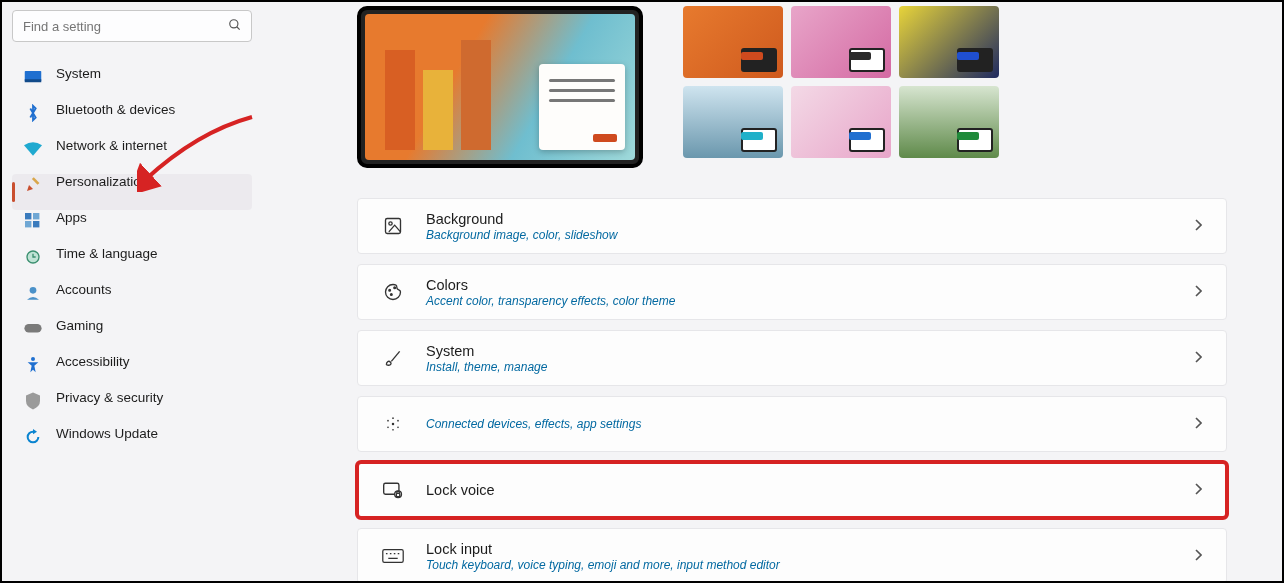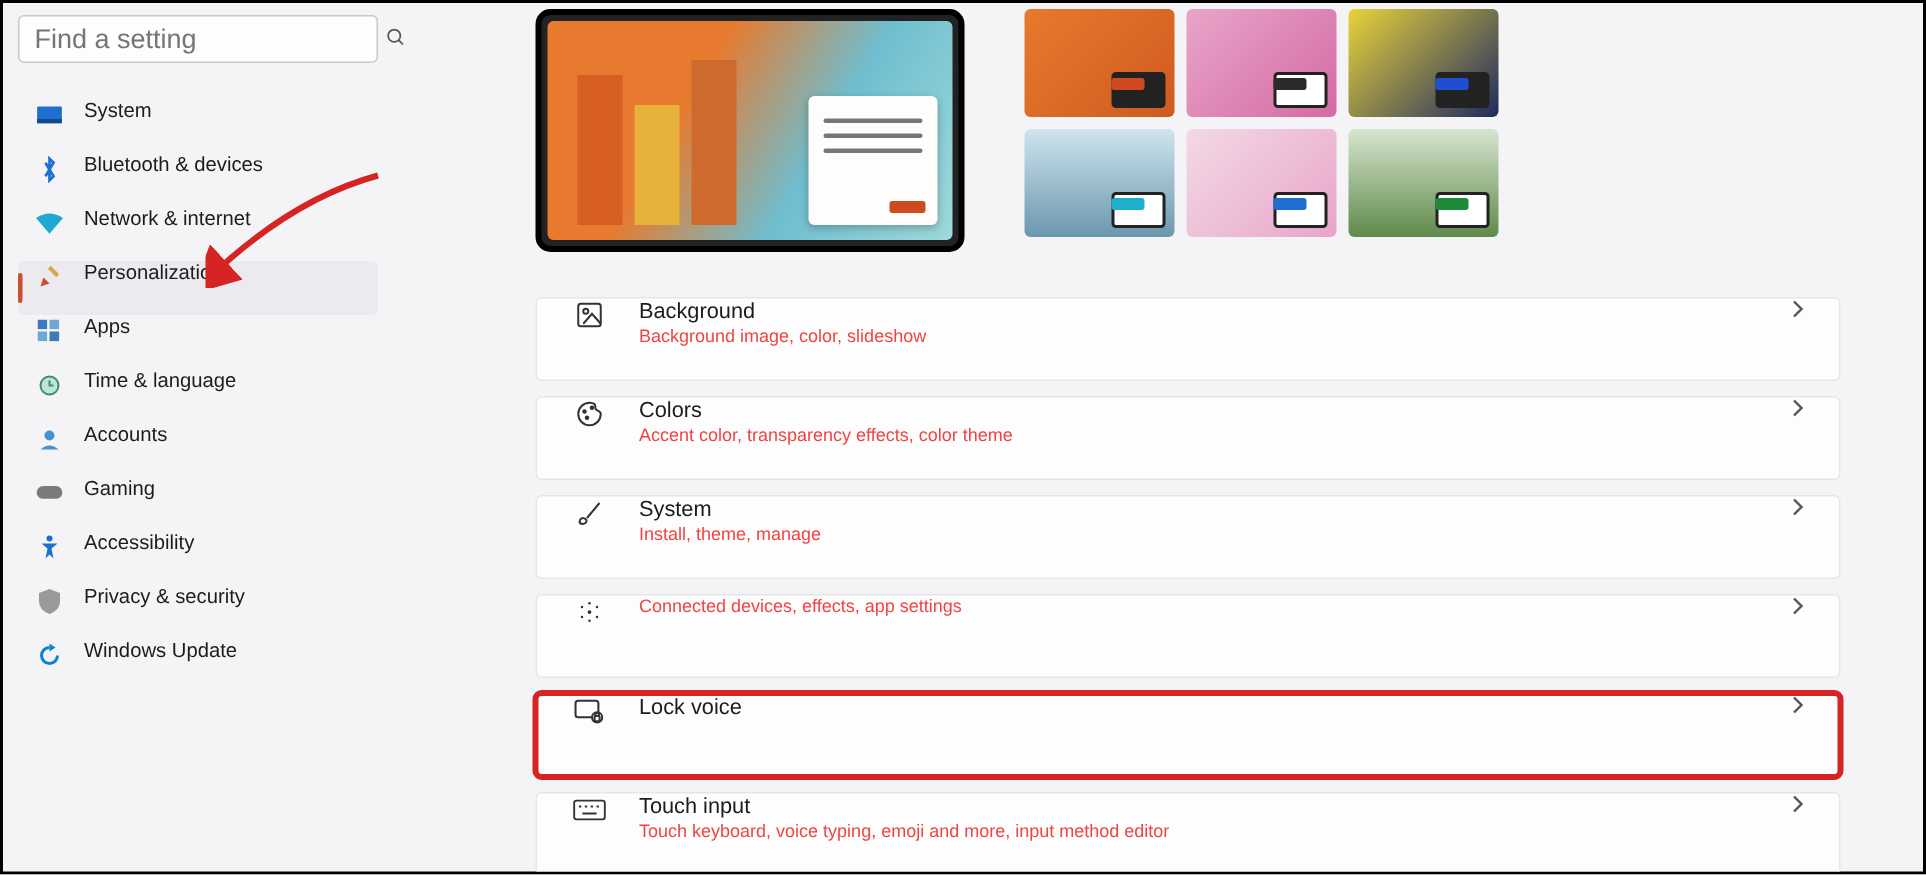--- a/index.html
+++ b/index.html
@@ -1,21 +1,21 @@
 <!DOCTYPE html>
 <html><head>
 <meta charset="utf-8">
 <style>
   * { box-sizing: border-box; }
   html, body { margin:0; padding:0; font-family: "Segoe UI", Arial, sans-serif; background:#f4f4f6; color:#1c1c1c; }
   #frame { width:1284px; height:583px; border:2px solid #000; position:relative; overflow:hidden; background:#f4f4f6;}
   
   #sidebar { position:absolute; left:0; top:0; width:260px; height:100%; padding:8px 10px; }
   #search-wrap { width:240px; height:32px; background:#fdfdfe; border:1px solid #c8c8c8; border-radius:4px; display:flex; align-items:center; padding:0 8px; }
-  #search-wrap input { flex:1; border:none; outline:none; font-size:18px; background:transparent; color:#555;}
+  #search-wrap input { flex:1; border:none; outline:none; font-size:13px; background:transparent; color:#555;}
   #search-wrap .sicon { width:16px; text-align:center; color:#555; font-size:13px;}
   #nav { margin-top:24px; }
   .nav-item { width:240px; height:36px; display:flex; align-items:flex-start; padding-left:10px; border-radius:4px; cursor:pointer; font-size:13.5px; position:relative;}
   .nav-item .nicon { width:22px; height:22px; margin-right:12px; display:flex; align-items:center; justify-content:center; font-size:16px;}
   .nav-item.sel { background:#eceaee; }
   .nav-item.sel::before { content:""; position:absolute; left:0; top:8px; width:3px; height:20px; background:#c94f2f; border-radius:3px;}
   
   #arrow-svg { position:absolute; left:135px; top:110px; width:120px; height:80px; pointer-events:none; }
   
   #main { position:absolute; left:355px; top:0; width:880px; height:100%; }
@@ -30,25 +30,25 @@
   #preview-card { position:absolute; right:14px; bottom:14px; width:86px; height:86px; background:#fefdfb; border-radius:4px; box-shadow:0 2px 6px rgba(0,0,0,0.25); padding:8px 8px;}
   #preview-card .ln{height:3px;background:#777;margin:7px 2px;border-radius:2px;}
   #preview-card .btn{position:absolute;right:8px;bottom:8px;width:24px;height:8px;background:#cf4a1e;border-radius:2px;}
   #theme-grid { display:grid; grid-template-columns:repeat(3,100px); grid-auto-rows:72px; gap:8px;}
   .theme { width:100px; height:72px; border-radius:4px; position:relative; overflow:hidden;}
   .theme .pip { position:absolute; right:6px; bottom:6px; width:36px; height:24px; background:#fff; border-radius:3px; border:2px solid #222;}
   .theme .pip.dark{background:#222;}
   .theme .sw { position:absolute; right:12px; bottom:10px; width:22px; height:8px;}
   
   #cards { margin-top:30px; width:870px; }
-  .card { width:100%; background:#fdfdfd; border:1px solid #e6e6e9; border-radius:4px; margin-bottom:10px; height:56px; display:flex; align-items:flex-start; padding:0 24px; cursor:pointer; position:relative;}
+  .card { width:100%; background:#fdfdfd; border:1px solid #e6e6e9; border-radius:4px; margin-bottom:10px; height:56px; display:flex; align-items:center; padding:0 24px; cursor:pointer; position:relative;}
   .card .cicon { width:22px; height:22px; margin-right:22px; color:#333; display:flex; align-items:center; justify-content:center;}
   .card .ctext { flex:1; }
   .card .ctitle { font-size:14.5px; line-height:18px;}
-  .card .csub { font-size:12px; color:#ef4444; line-height:15px;}
+  .card .csub { font-size:12px; color:#0369a1; line-height:15px;font-style:italic;}
   .card .chev { color:#555; font-size:14px;}
   .card.highlight { outline:4px solid #d62323; outline-offset:-2px;}
 </style>
 </head>
 <body>
 
 <div id="frame">
 
   <div id="sidebar">
     <div id="search-wrap">
@@ -309,21 +309,21 @@
             <svg width="22" height="16" viewBox="0 0 28 18" fill="none" stroke="#333" stroke-width="1.6">
               <rect x="1" y="1" width="26" height="16" rx="2"></rect>
               <line x1="5" y1="6" x2="7" y2="6"></line>
               <line x1="10" y1="6" x2="12" y2="6"></line>
               <line x1="15" y1="6" x2="17" y2="6"></line>
               <line x1="20" y1="6" x2="22" y2="6"></line>
               <line x1="8" y1="12" x2="20" y2="12"></line>
             </svg>
           </span>
           <div class="ctext">
-            <div class="ctitle">Touch input</div>
+            <div class="ctitle">Lock input</div>
             <div class="csub">Touch keyboard, voice typing, emoji and more, input method editor</div>
           </div>
           <span class="chev"><svg width="8" height="12" viewBox="0 0 8 12" fill="none" stroke="#555" stroke-width="1.6">
               <path d="M2 1 L7 6 L2 11"></path>
             </svg></span>
         </div>
       </div>
 
   </div>
 </div>

